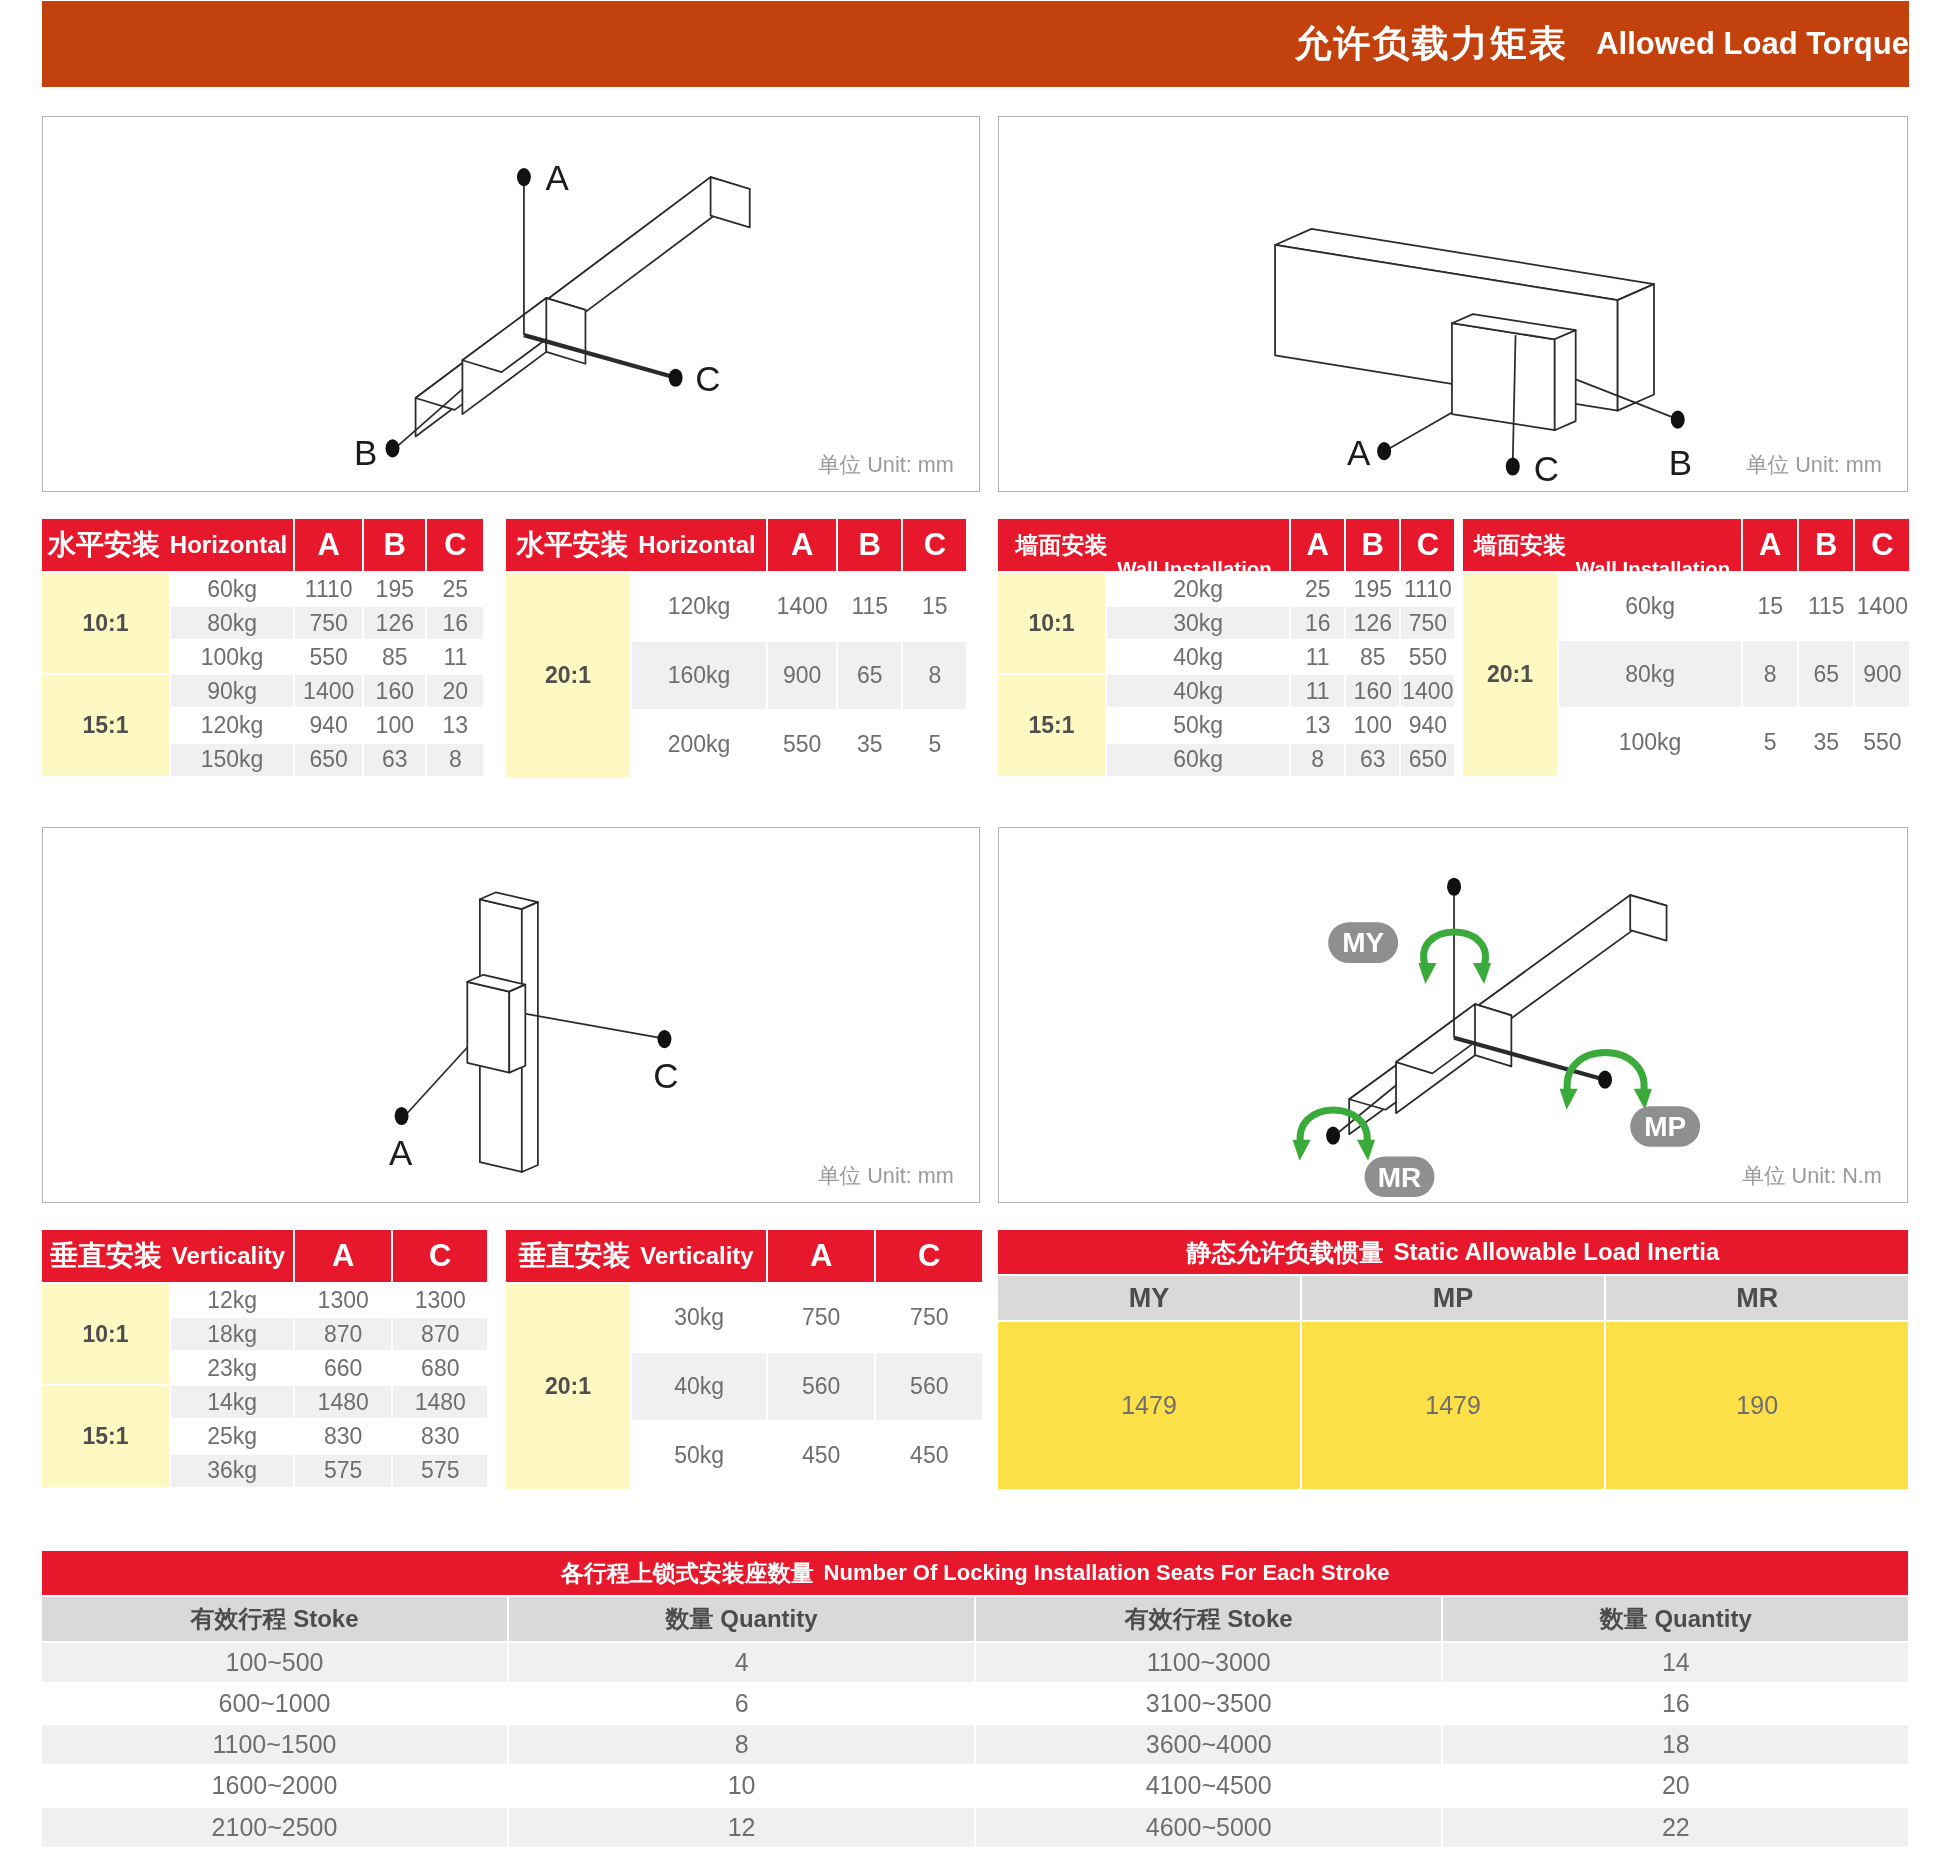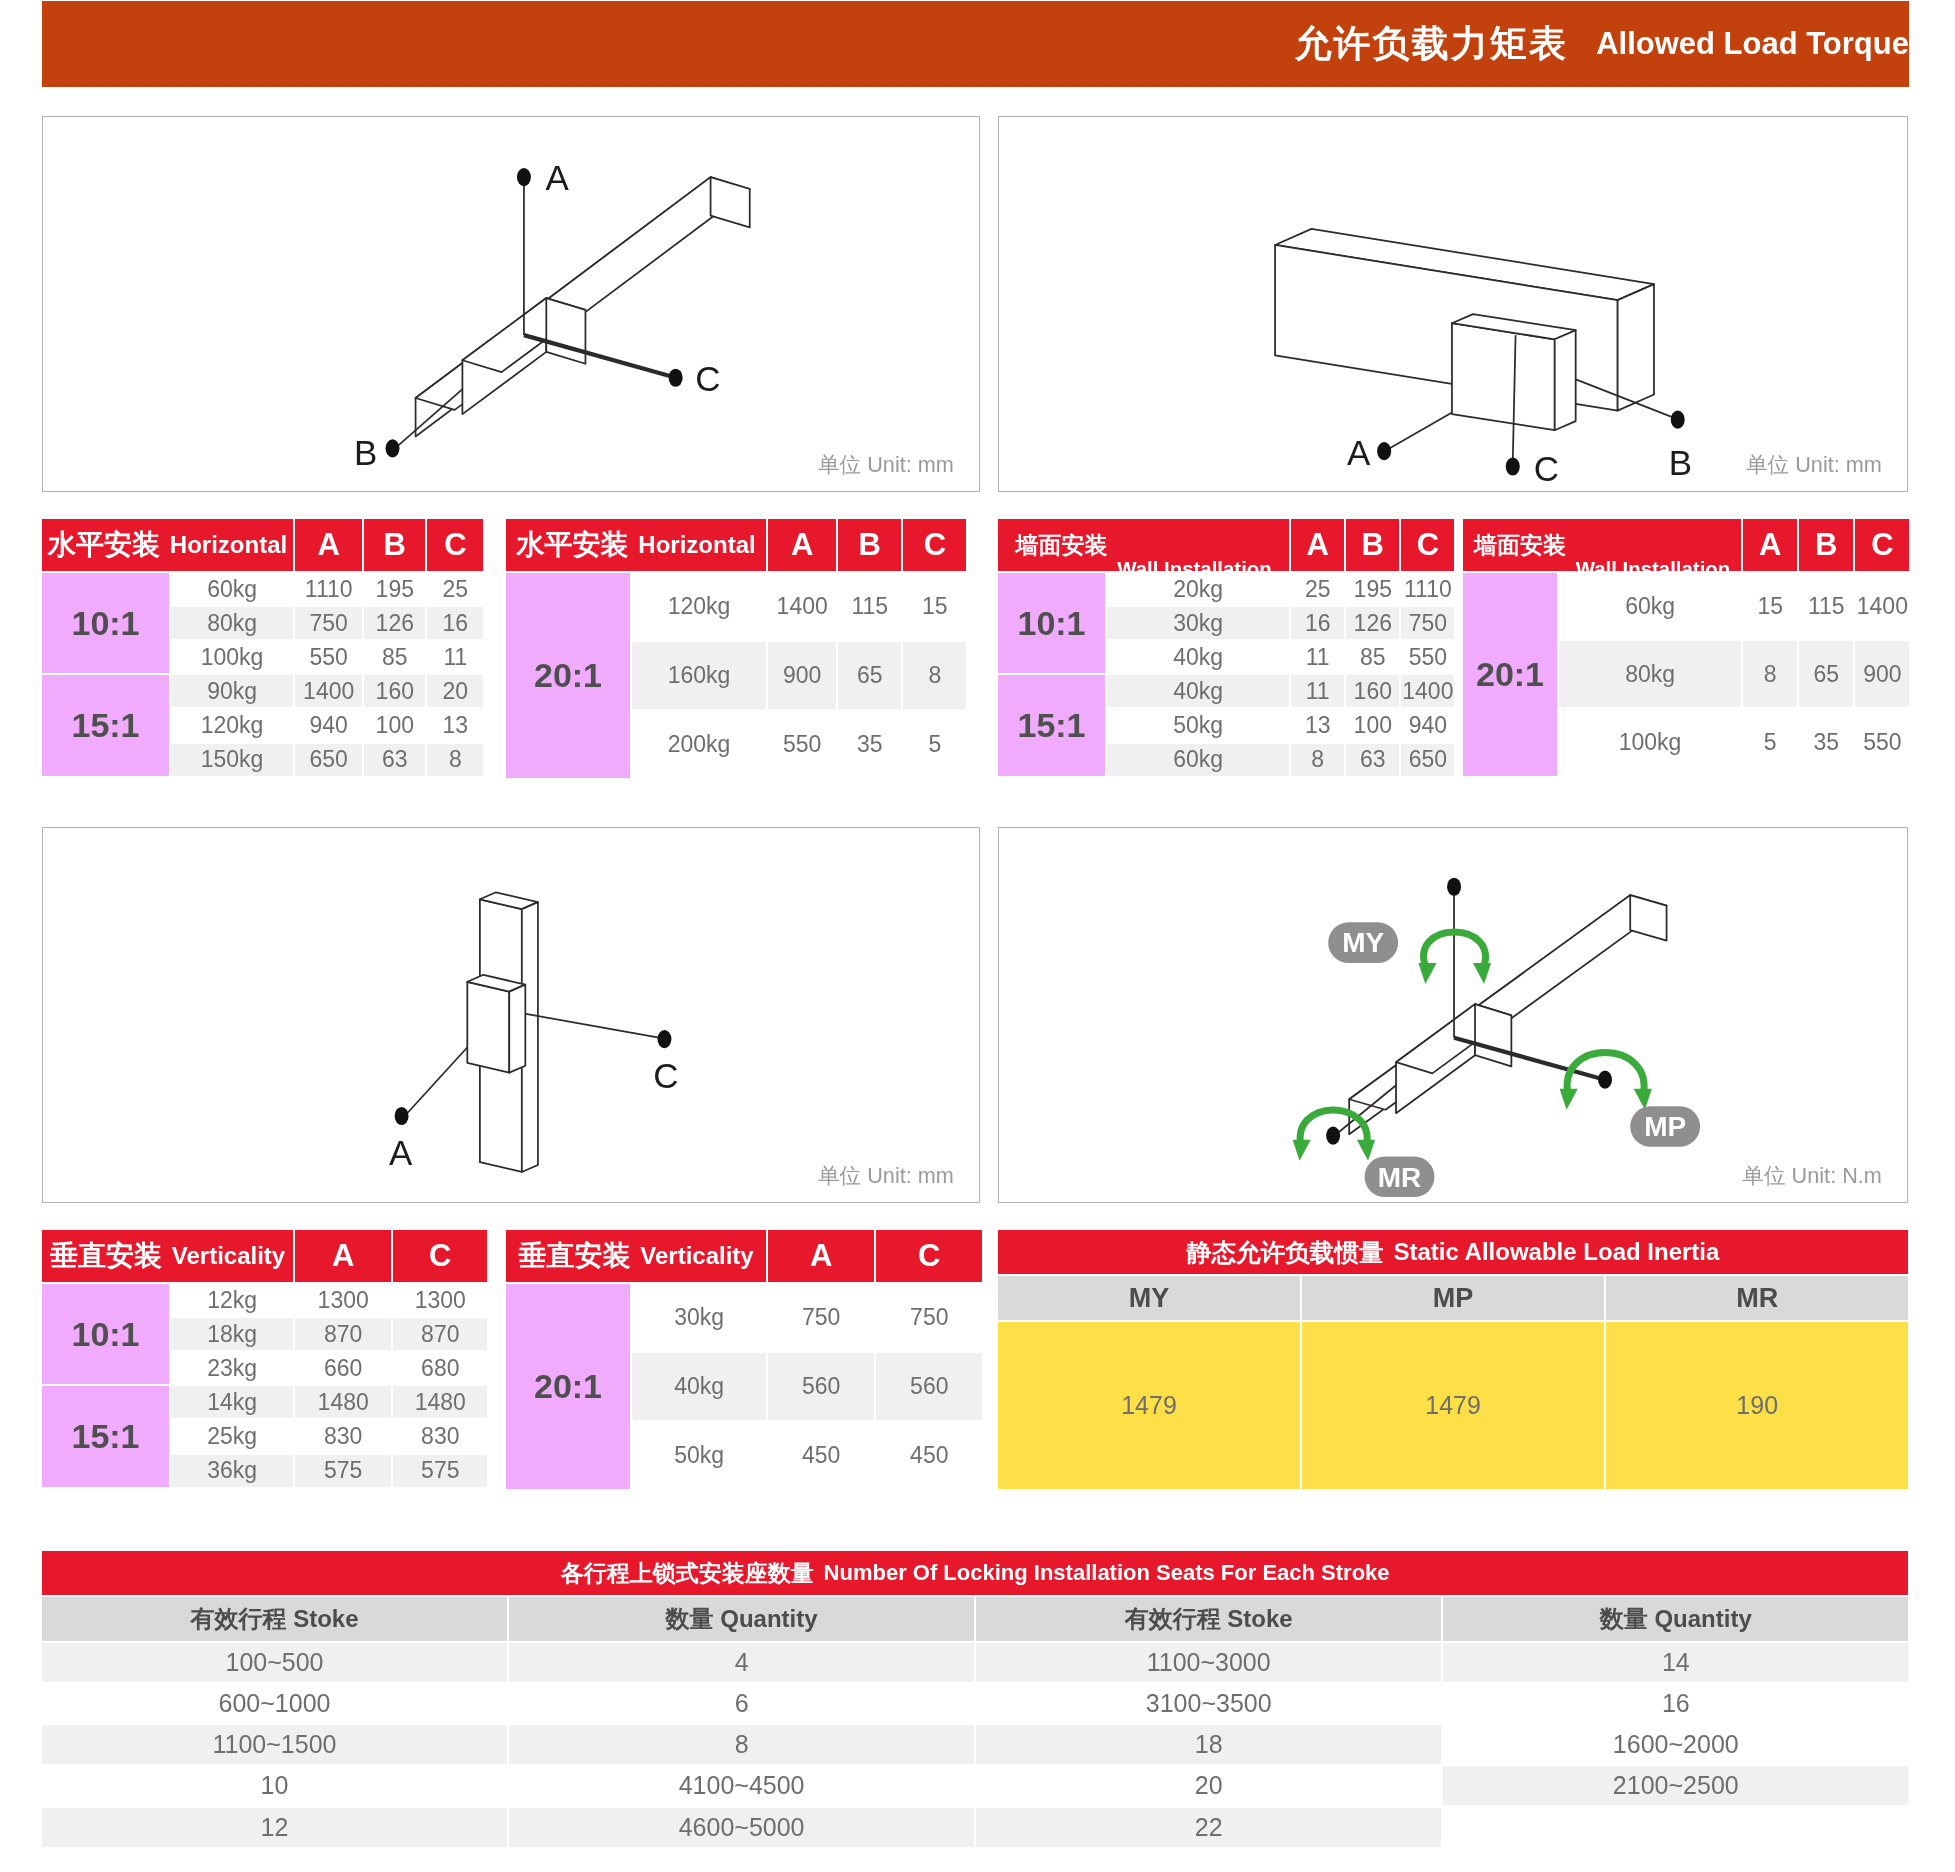--- a/index.html
+++ b/index.html
@@ -28,21 +28,21 @@
 
   
   .tbl{position:absolute;display:grid;gap:2.1px;background:#fff;}
   .tbl>div{display:flex;align-items:center;justify-content:center;box-sizing:border-box;}
   .hl{background:#e7182c;color:#fff;grid-column:1/3;gap:9.9px;}
   .hl .z{font-size:28px;font-weight:bold;}
   .hl .e{font-size:24px;font-weight:bold;}
   .hl-s .z{font-size:23px;}
   .hl-s .e{font-size:20.4px;margin-top:48px;}
   .hc{background:#e7182c;color:#fff;font-size:31px;font-weight:bold;}
-  .rt{background:#f0abfc;color:#4f4f4f;font-size:34px;font-weight:bold;grid-row:span 3;}
+  .rt{background:#fef9c3;color:#4f4f4f;font-size:23px;font-weight:bold;grid-row:span 3;}
   .n{font-size:23px;color:#6e6e6e;}
   .w{background:#fff;}
   .g{background:#f0f0f0;}
 
   .t1{left:42px;top:519px;grid-template-columns:127px 122px 67px 61px 56px;grid-template-rows:52px repeat(6,32px);}
   .t2{left:506px;top:519px;grid-template-columns:124px 134px 68px 63px 63px;grid-template-rows:52px repeat(3,67px);}
   .t3{left:998px;top:519px;grid-template-columns:107px 182px 53px 53px 53px;grid-template-rows:52px repeat(6,32px);}
   .t4{left:1463px;top:519px;grid-template-columns:94px 182px 54px 54px 54px;grid-template-rows:52px repeat(6,32px);}
   .t5{left:42px;top:1230px;grid-template-columns:127px 122px 96px 94px;grid-template-rows:52px repeat(6,32px);}
   .t6{left:506px;top:1230px;grid-template-columns:124px 134px 106px 106px;grid-template-rows:52px repeat(3,67px);}
@@ -363,20 +363,21 @@
     <div class="sc g">1100~3000</div>
     <div class="sc g">14</div>
 
     <div class="sc w">600~1000</div>
     <div class="sc w">6</div>
     <div class="sc w">3100~3500</div>
     <div class="sc w">16</div>
 
     <div class="sc g">1100~1500</div>
     <div class="sc g">8</div>
+    <div class="sc g">3600~4000</div>
     <div class="sc g">18</div>
 
     <div class="sc w">1600~2000</div>
     <div class="sc w">10</div>
     <div class="sc w">4100~4500</div>
     <div class="sc w">20</div>
 
     <div class="sc g">2100~2500</div>
     <div class="sc g">12</div>
     <div class="sc g">4600~5000</div>

